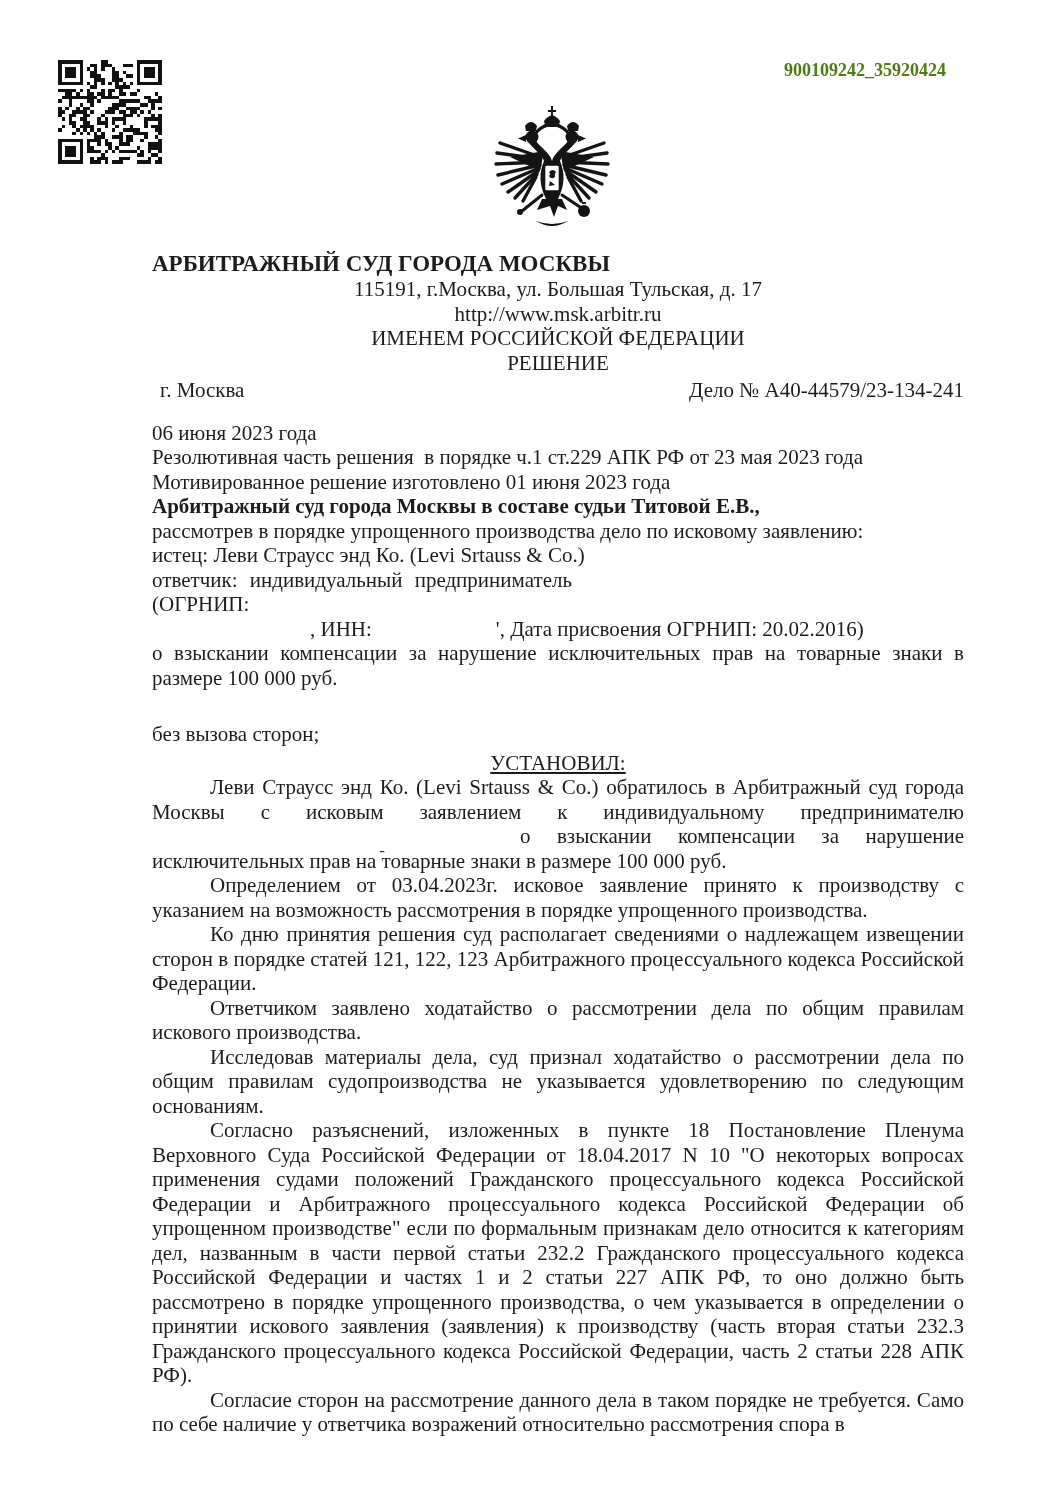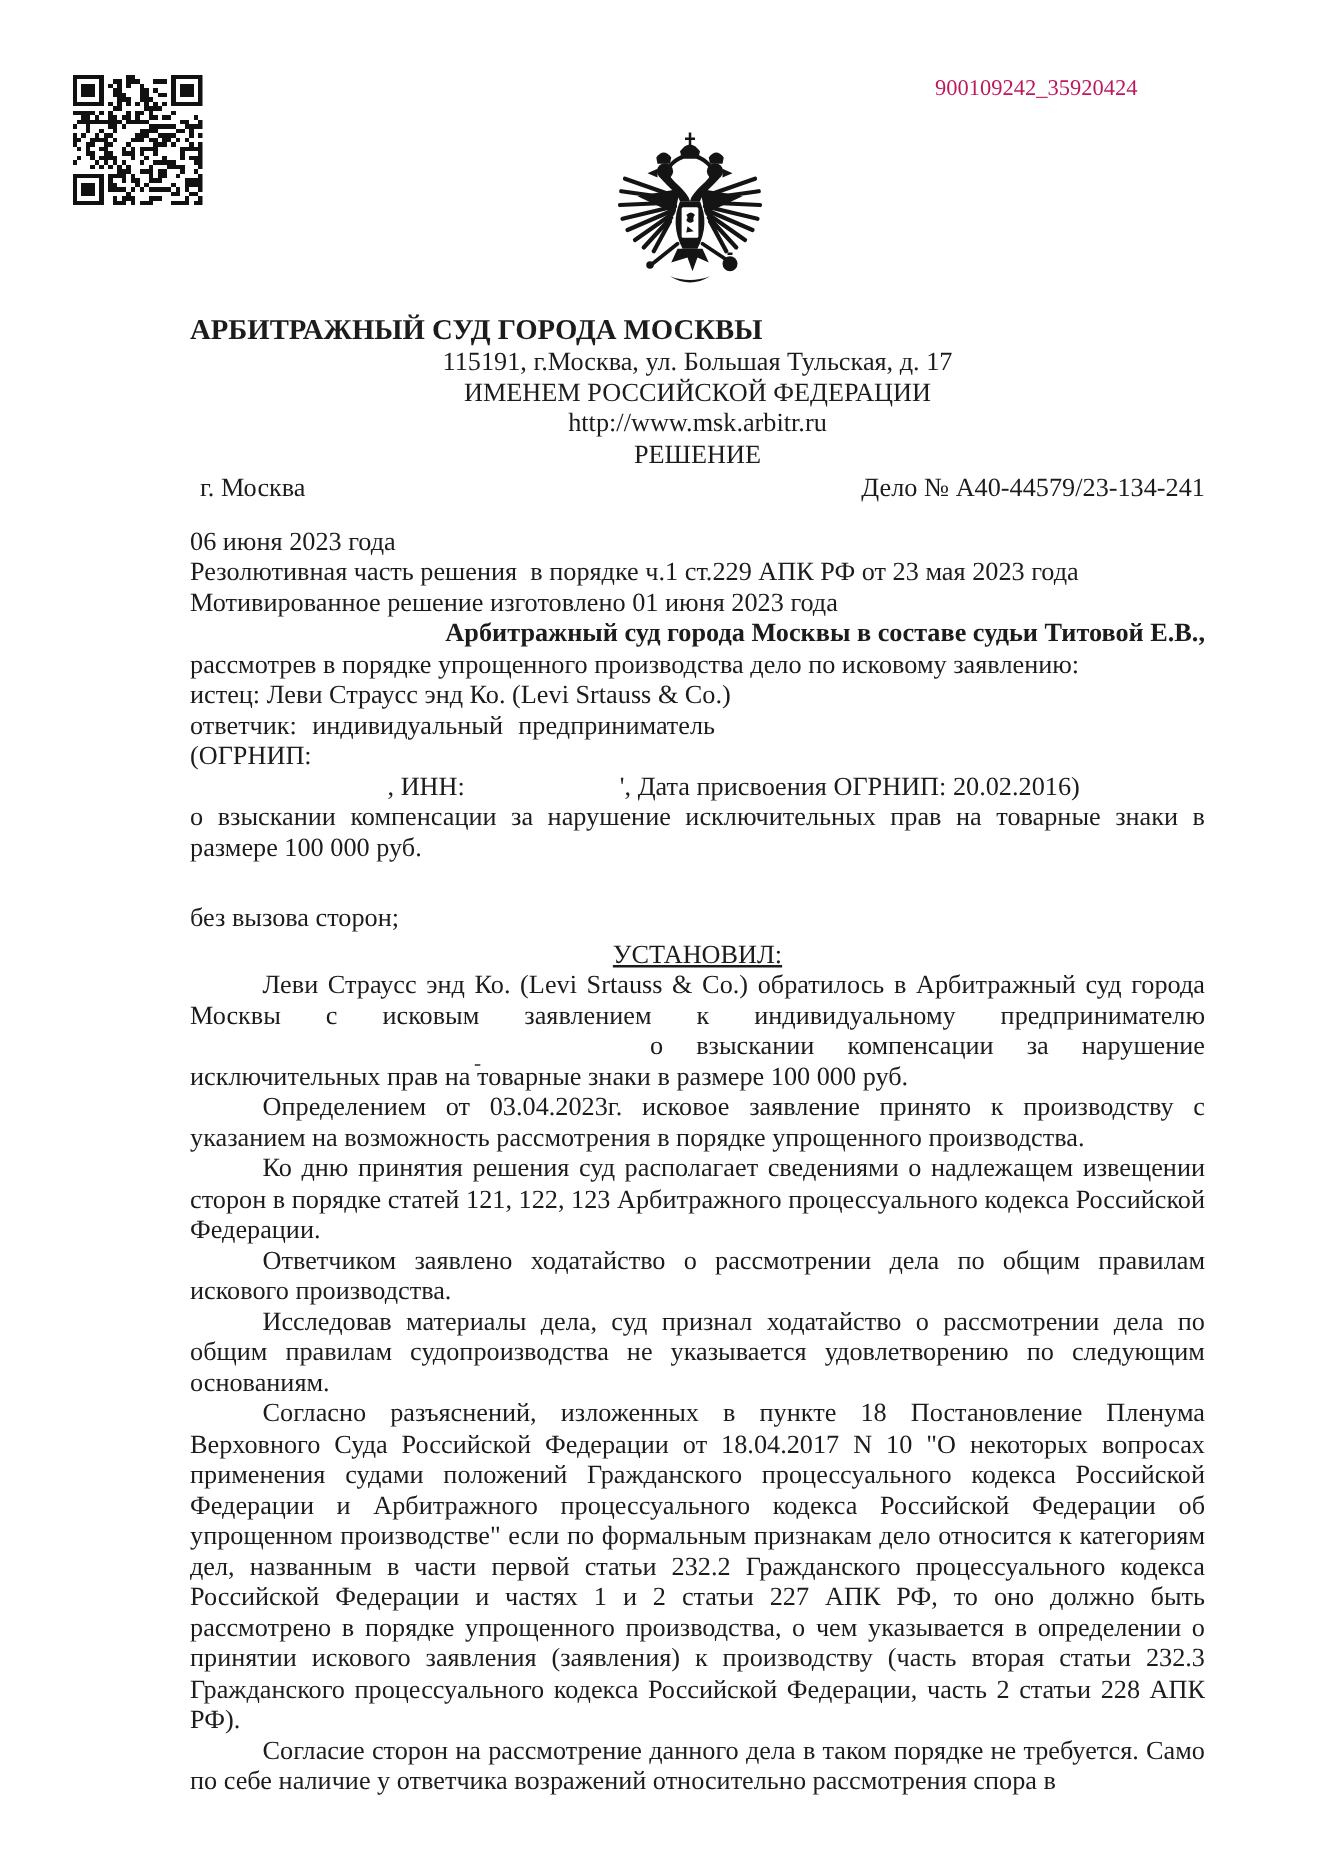--- a/index.html
+++ b/index.html
@@ -6,33 +6,33 @@
   .page{
     position:relative;
     width:1060px;height:1500px;
     margin:0 auto;
     background:#ffffff;
     font-family:"Liberation Serif","DejaVu Serif",serif;
     color:#1c1c1c;
     overflow:hidden;
   }
   .qr{position:absolute;left:58px;top:60px;width:104px;height:104px;}
-  .doc-number{position:absolute;left:748px;top:60px;font-size:18px;color:#be185d;}
+  .doc-number{position:absolute;left:784px;top:60px;font-size:18px;color:#4d7c0f;font-weight:bold;}
   .eagle{position:absolute;left:492px;top:104px;width:120px;height:134px;}
   .content{
     position:absolute;left:152px;top:250px;width:812px;
     font-size:21px;line-height:24.5px;
   }
   .center{text-align:center;}
   .court-name{font-weight:bold;font-size:23px;line-height:27px;}
   .city-row{display:flex;justify-content:space-between;margin-top:3px;}
   .city-row .city{padding-left:8px;}
   .intro{margin-top:18px;}
   .intro .line{white-space:pre-wrap;}
-  .bold{font-weight:bold;text-align:right;}
+  .bold{font-weight:bold;}
   .defendant-line1{display:flex;justify-content:space-between;flex-direction:column;}
   .defendant-line1 .left{word-spacing:7px;}
   .defendant-line2{padding-left:158px;}
   .gap-inn{display:inline-block;width:124px;}
   .just{text-align:justify;margin:0;}
   .no-parties{margin-top:32px;}
   .established{margin-top:4px;text-align:center;text-decoration:underline;}
   .para{margin:0;text-align:justify;text-indent:58px;}
   .redact-gap{display:inline-block;width:368px;position:relative;}
   .rmark{position:absolute;left:46%;top:-4px;color:#333;font-size:17px;}
@@ -111,22 +111,22 @@
     <circle cx="92" cy="106" r="6"></circle>
     <path d="M90 99 h4 v-2 h-4 z"></path>
 
     <path d="M44 116 Q60 126 76 116 Q60 122 44 116 Z"></path>
   </svg>
 
   <div class="content">
 
     <div class="court-name">АРБИТРАЖНЫЙ СУД ГОРОДА МОСКВЫ</div>
     <div class="center">115191, г.Москва, ул. Большая Тульская, д. 17</div>
+    <div class="center">http://www.msk.arbitr.ru</div>
     <div class="center">ИМЕНЕМ РОССИЙСКОЙ ФЕДЕРАЦИИ</div>
-    <div class="center">http://www.msk.arbitr.ru</div>
     <div class="center">РЕШЕНИЕ</div>
 
     <div class="city-row">
       <span class="city">г. Москва</span>
       <span>Дело № А40-44579/23-134-241</span>
     </div>
 
     <div class="intro">
       <div class="line">06 июня 2023 года</div>
       <div class="line">Резолютивная часть решения  в порядке ч.1 ст.229 АПК РФ от 23 мая 2023 года</div>

